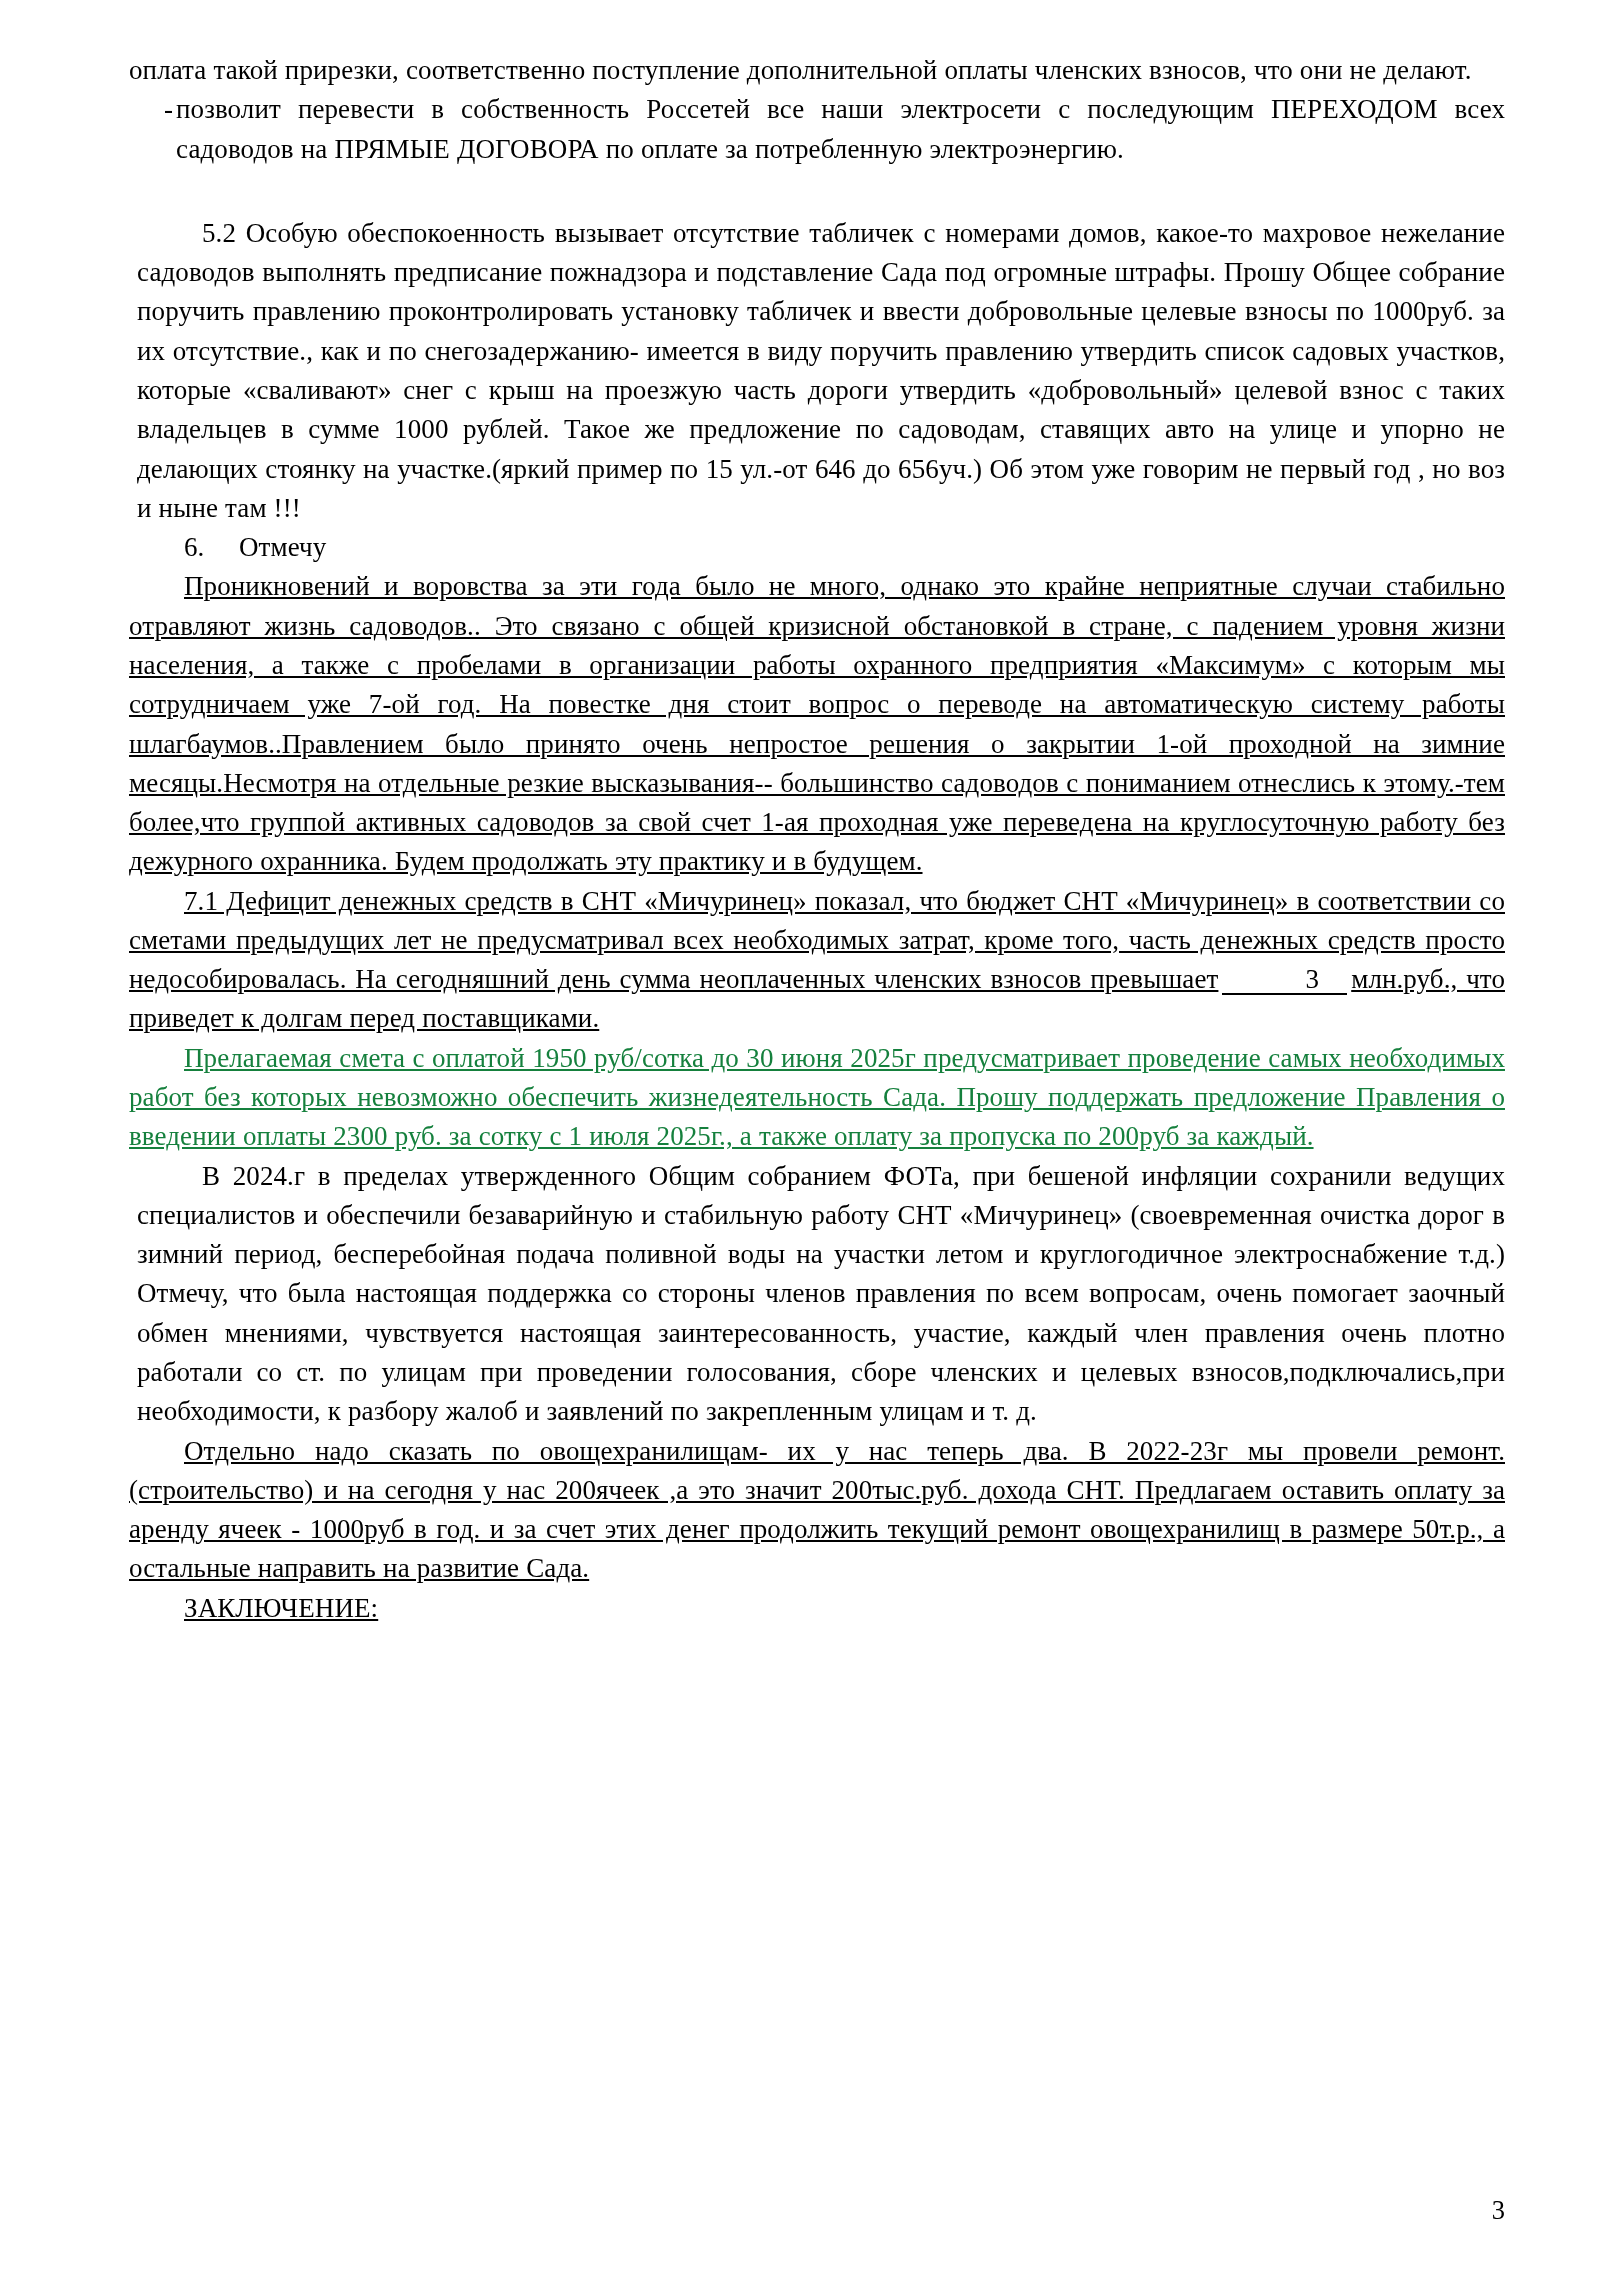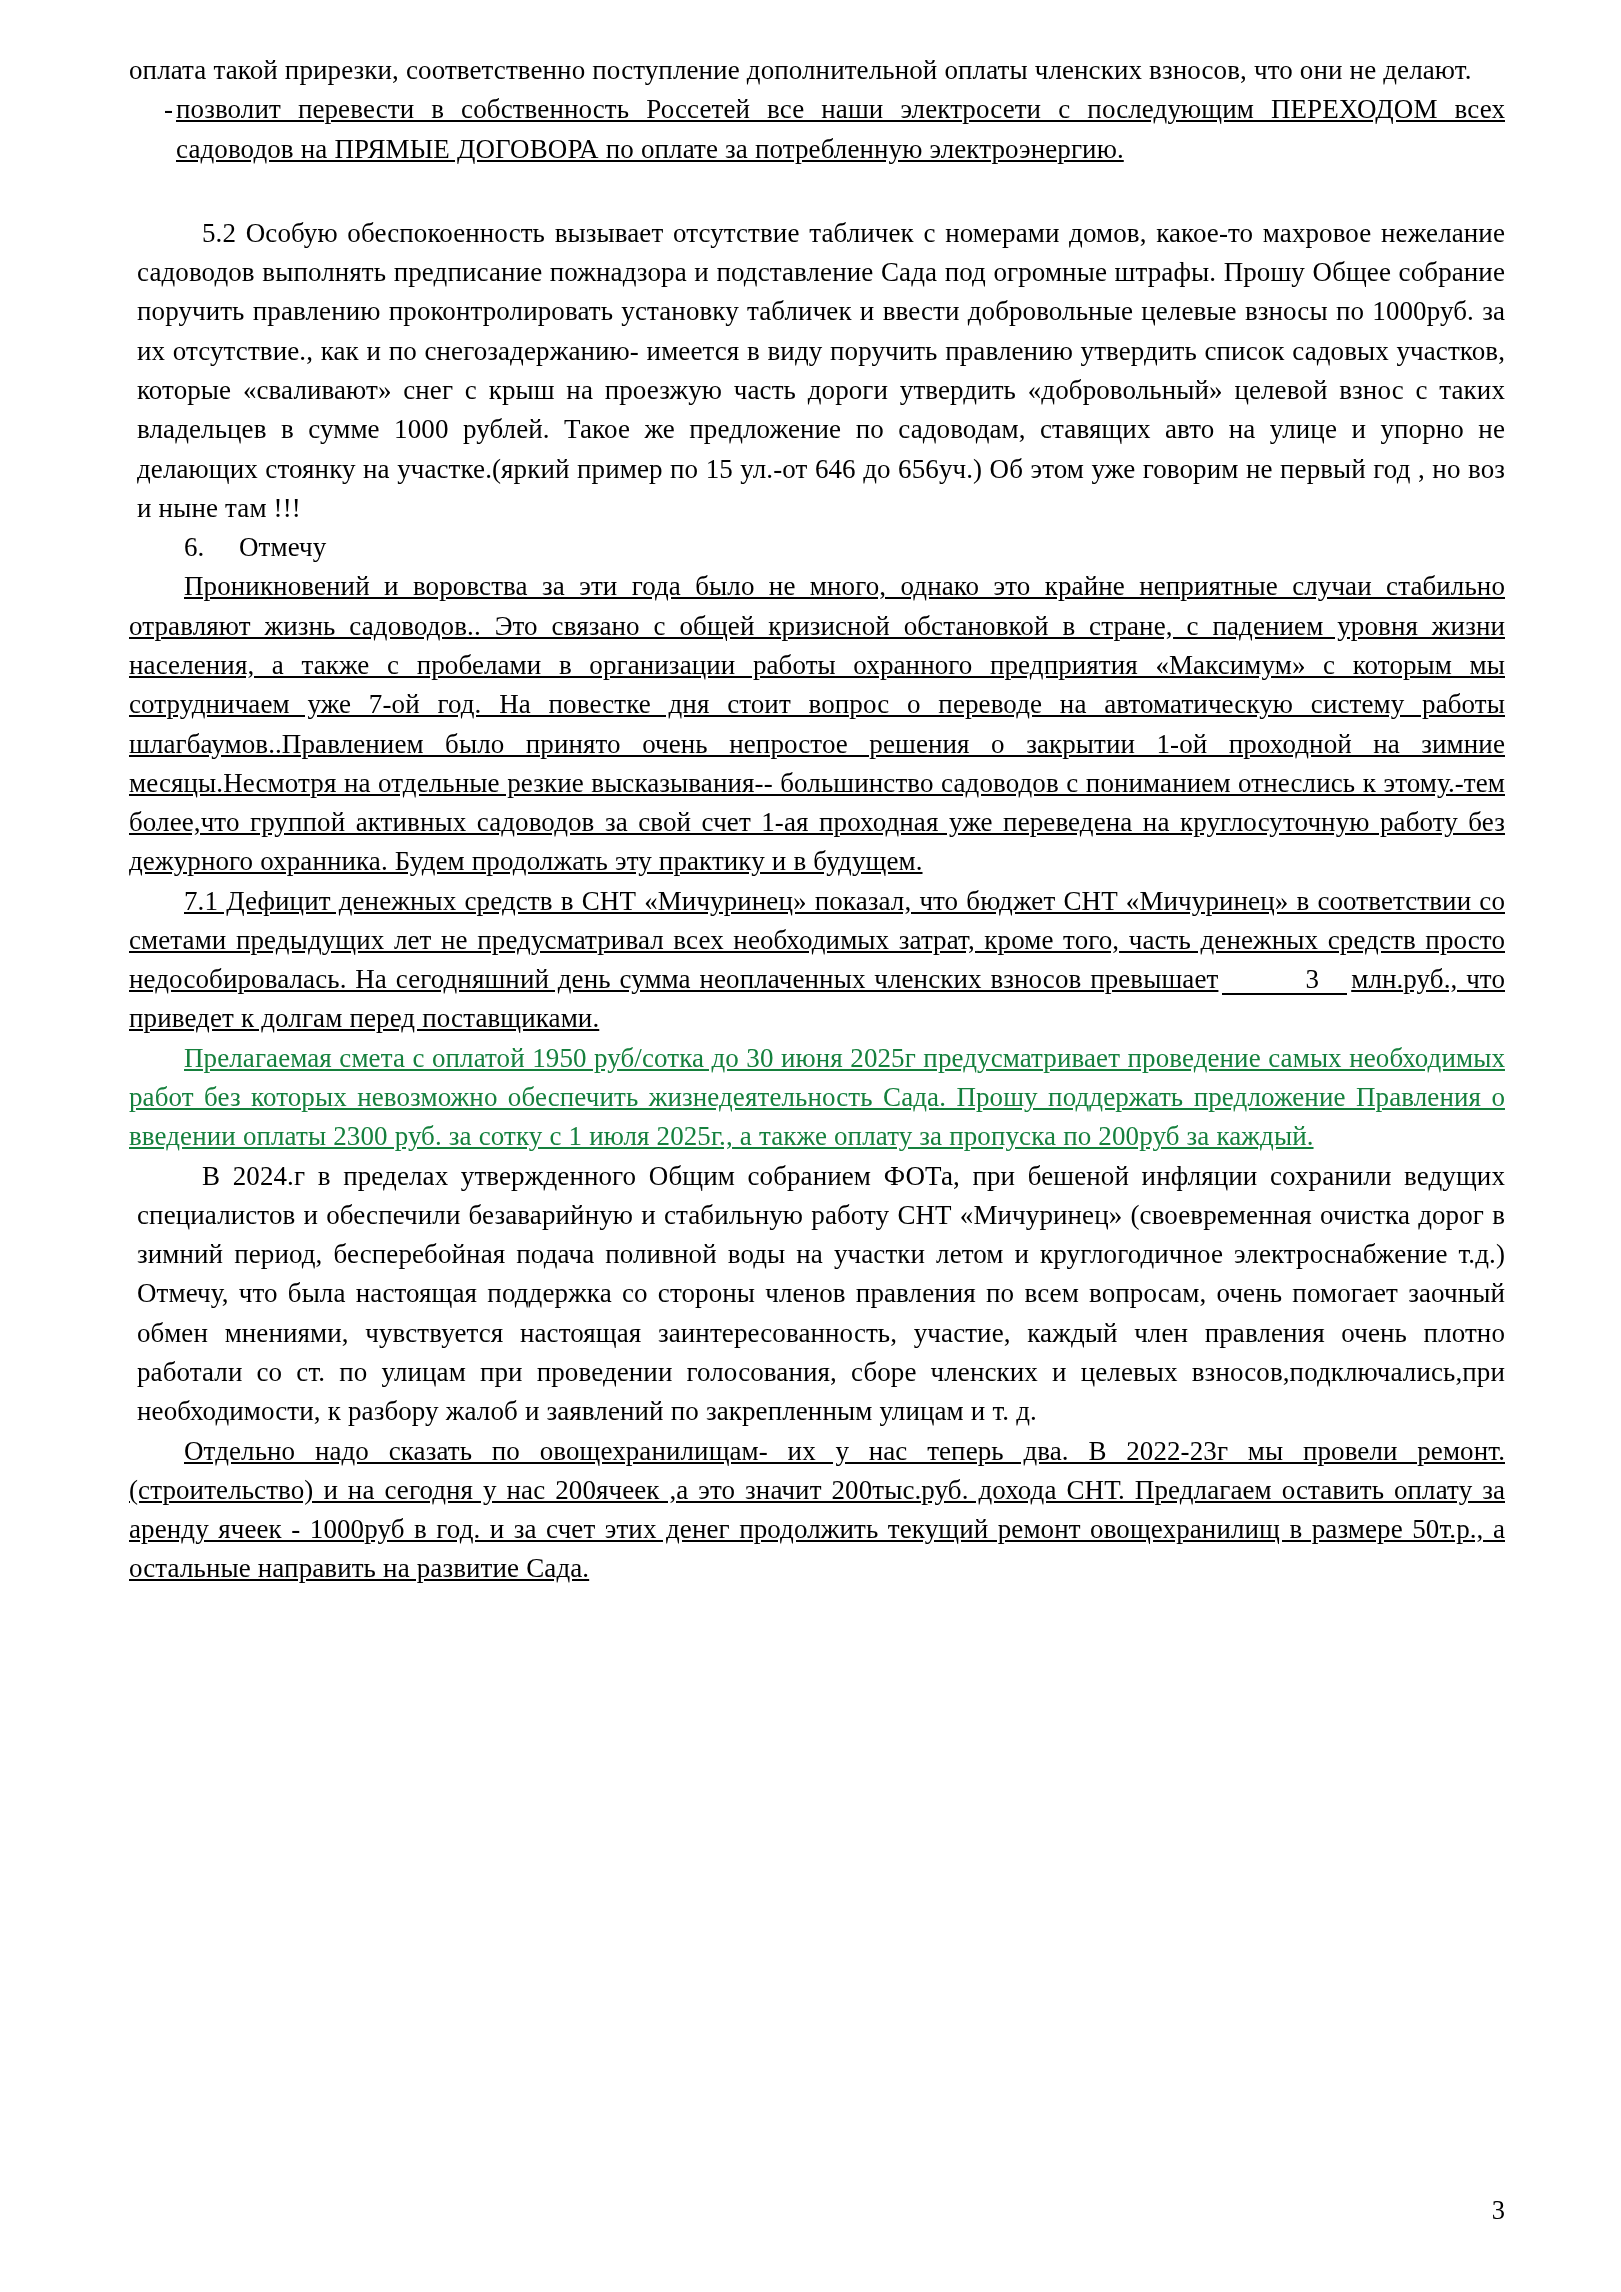--- a/index.html
+++ b/index.html
@@ -58,21 +58,20 @@
     flex: 0 0 auto;
     width: 47px;
     padding-left: 35px;
     box-sizing: border-box;
     text-align: left;
   }
   .bullet-body {
     flex: 1 1 auto;
     text-align: justify;
     text-justify: inter-word;
-    text-decoration: underline;
   }
   .gap-md { height: 29px; }
   .gap-lg { height: 45px; }
   .num-item {
     display: flex;
   }
   .num-item .num {
     flex: 0 0 auto;
     width: 110px;
     padding-left: 55px;
@@ -121,20 +120,21 @@
 
 
     <p class="p-indent"><span>7.1  Дефицит денежных средств в СНТ «Мичуринец»   показал, что бюджет СНТ «Мичуринец» в соответствии со сметами предыдущих лет не предусматривал всех необходимых затрат, кроме того, часть денежных средств просто недособировалась. На сегодняшний день сумма неоплаченных членских взносов превышает</span><span class="blank-line">3</span><span>млн.руб., что приведет к долгам перед поставщиками.</span></p>
 
     <p class="p-indent red">Прелагаемая смета с оплатой 1950 руб/сотка до   30 июня   2025г предусматривает проведение самых необходимых работ без которых невозможно обеспечить жизнедеятельность Сада. Прошу поддержать предложение Правления о введении оплаты 2300 руб. за сотку с 1 июля 2025г., а также оплату за пропуска  по 200руб за каждый.</p>
 
     <p class="p-indent-lg">В 2024.г в пределах утвержденного Общим собранием ФОТа, при бешеной инфляции сохранили ведущих специалистов и обеспечили безаварийную и стабильную работу СНТ «Мичуринец» (своевременная очистка дорог в зимний период, бесперебойная подача поливной воды на участки летом и круглогодичное электроснабжение т.д.) Отмечу, что  была настоящая поддержка со стороны членов правления по всем вопросам, очень помогает заочный обмен мнениями, чувствуется настоящая заинтересованность, участие, каждый член правления очень плотно работали со ст. по улицам при проведении голосования, сборе членских и целевых взносов,подключались,при необходимости, к разбору жалоб и заявлений по закрепленным улицам и т. д.</p>
 
     <p class="p-indent">Отдельно надо сказать по овощехранилищам- их   у нас теперь два. В 2022-23г мы провели ремонт.(строительство) и на сегодня у нас  200ячеек ,а это значит 200тыс.руб. дохода СНТ.  Предлагаем оставить  оплату за аренду ячеек - 1000руб в год. и за счет этих денег продолжить текущий ремонт овощехранилищ в размере 50т.р., а остальные направить   на развитие Сада.</p>
 
+    <p class="p-indent no-just">ЗАКЛЮЧЕНИЕ:</p>
 
     <div class="gap-md"></div>
 
 
   </div>
 
   <div class="page-number">3</div>
 
 </div>
 

